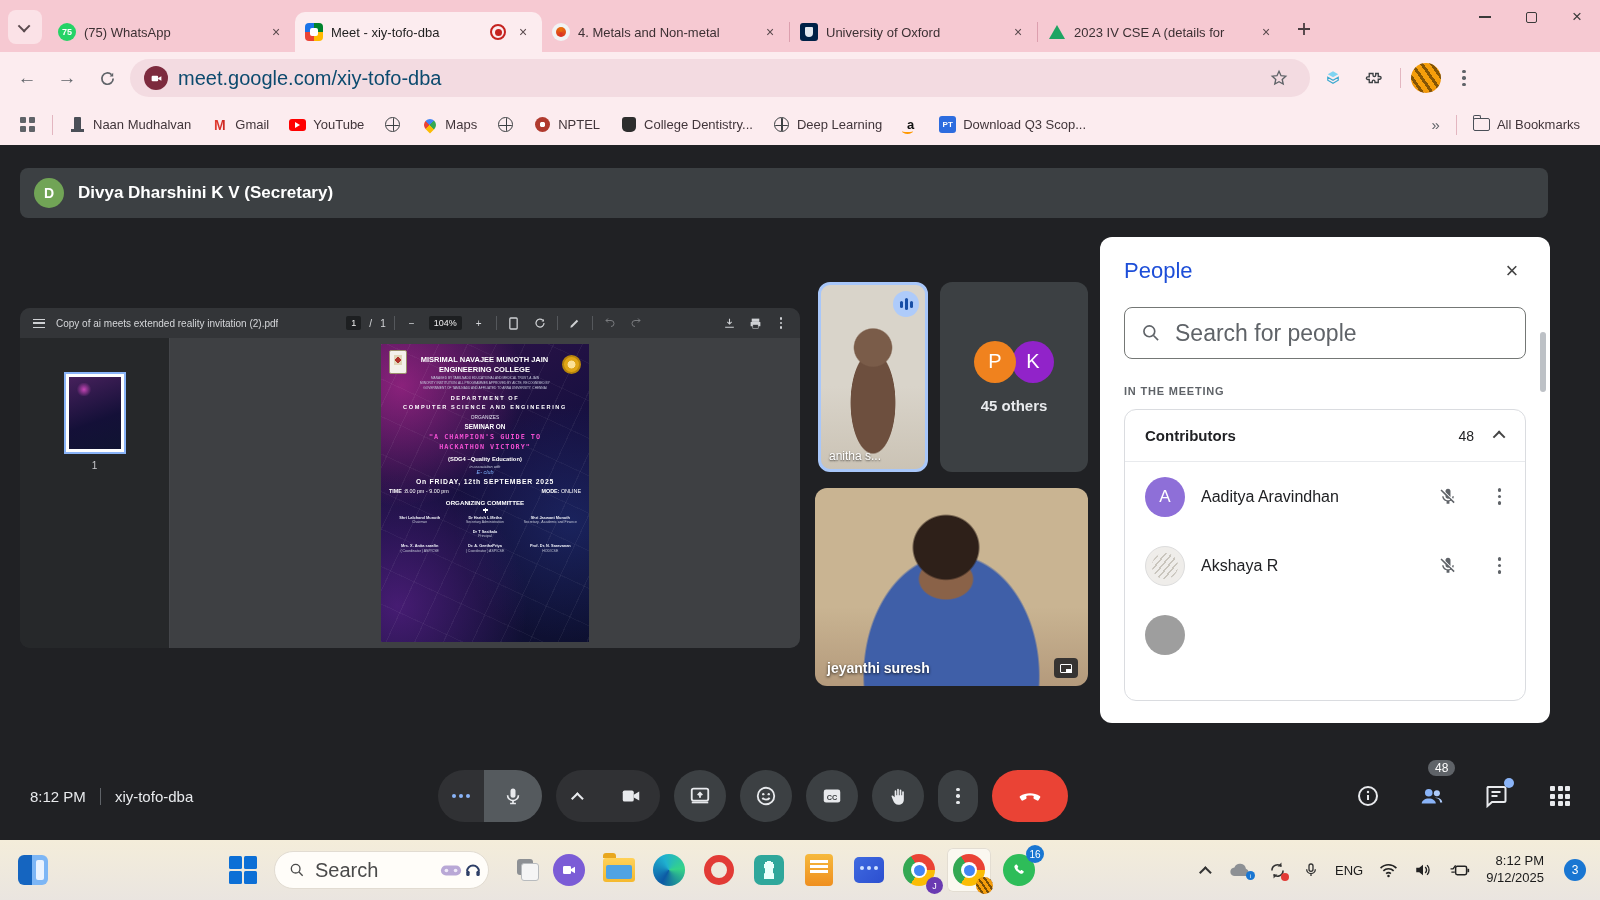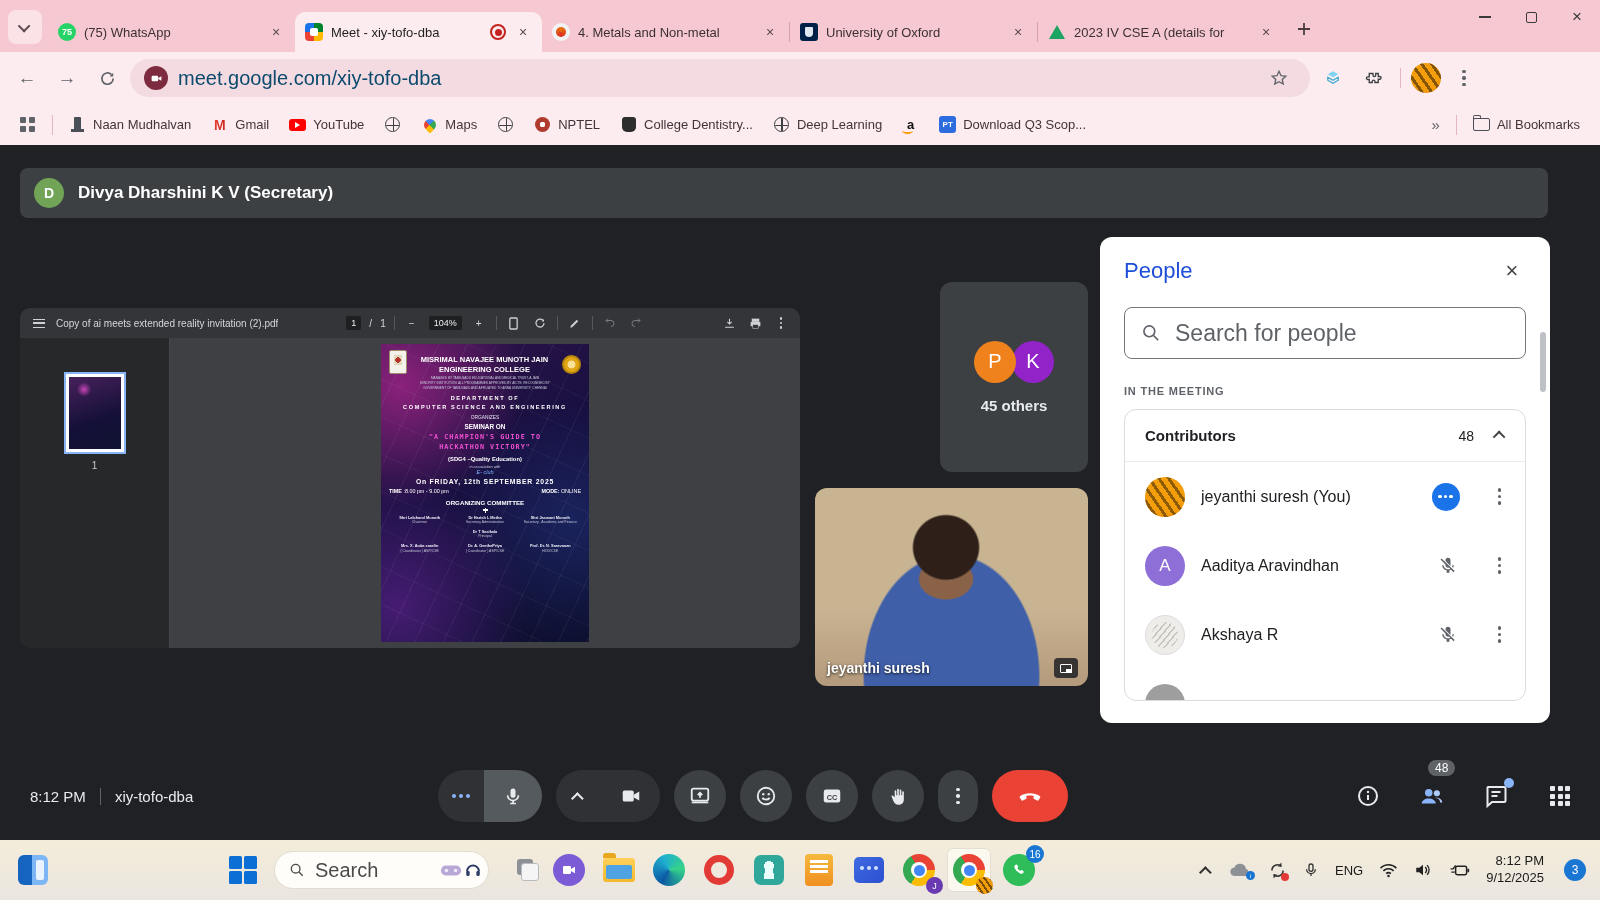--- a/index.html
+++ b/index.html
@@ -581,20 +581,28 @@
                     <div class="cn">Prof. Dr. N. Saravanan</div>
                     <div class="cr">HOD/CSE</div>
                   </div>
               </div>
             </div>
           </div>
         </div>
       </div>
     </div>
 
+    <div class="tile-anitha">
+      <div class="audioind">
+          <i style="height:7px"></i>
+          <i style="height:12px"></i>
+          <i style="height:7px"></i>
+        </div>
+      <div class="vlabel">anitha s...</div>
+    </div>
     <div class="tile-others">
       <div class="ocircles">
         <div class="oc p">P</div>
         <div class="oc k">K</div>
       </div>
       <div class="otherslabel">45 others</div>
     </div>
     <div class="tile-jey">
       <div class="vlabel">jeyanthi suresh</div>
       <div class="pipbtn">
@@ -613,34 +621,20 @@
             <path d="M15 15l5.5 5.5" stroke="#5f6368" stroke-width="2"></path>
           </svg>
         <input type="text" placeholder="Search for people" style="">
       </div>
       <div class="sectlabel">IN THE MEETING</div>
       <div class="contribbox">
         <div class="contribhead">
           <span class="cl">Contributors</span>
           <span class="cc">48</span>
           <span class="chevup"></span>
-        </div>
-        <div class="prow">
-          <span class="pav bee"></span>
-          <span class="pname">jeyanthi suresh (You)</span>
-          <span class="speakpill">
-              <i></i>
-              <i></i>
-              <i></i>
-            </span>
-          <span class="kebab">
-              <i></i>
-              <i></i>
-              <i></i>
-            </span>
         </div>
         <div class="prow">
           <span class="pav purple">A</span>
           <span class="pname">Aaditya Aravindhan</span>
           <span class="micoff">
             <svg width="20" height="20" viewBox="0 0 24 24">
                 <path d="M15 11V5a3 3 0 0 0-6 0v1l6 6zM19 11h-1.7a5.3 5.3 0 0 1-.4 1.8l1.3 1.3c.5-.9.8-2 .8-3.1zM4.3 3L3 4.3l6 6V11a3 3 0 0 0 4.2 2.8l1.5 1.5A5.3 5.3 0 0 1 6.7 11H5c0 3 2.3 5.6 5.3 6.1V20h3.4v-2.9c.7-.1 1.4-.4 2-.7l3 3 1.3-1.3z" fill="#5f6368"></path>
               </svg>
           </span>
           <span class="kebab">

